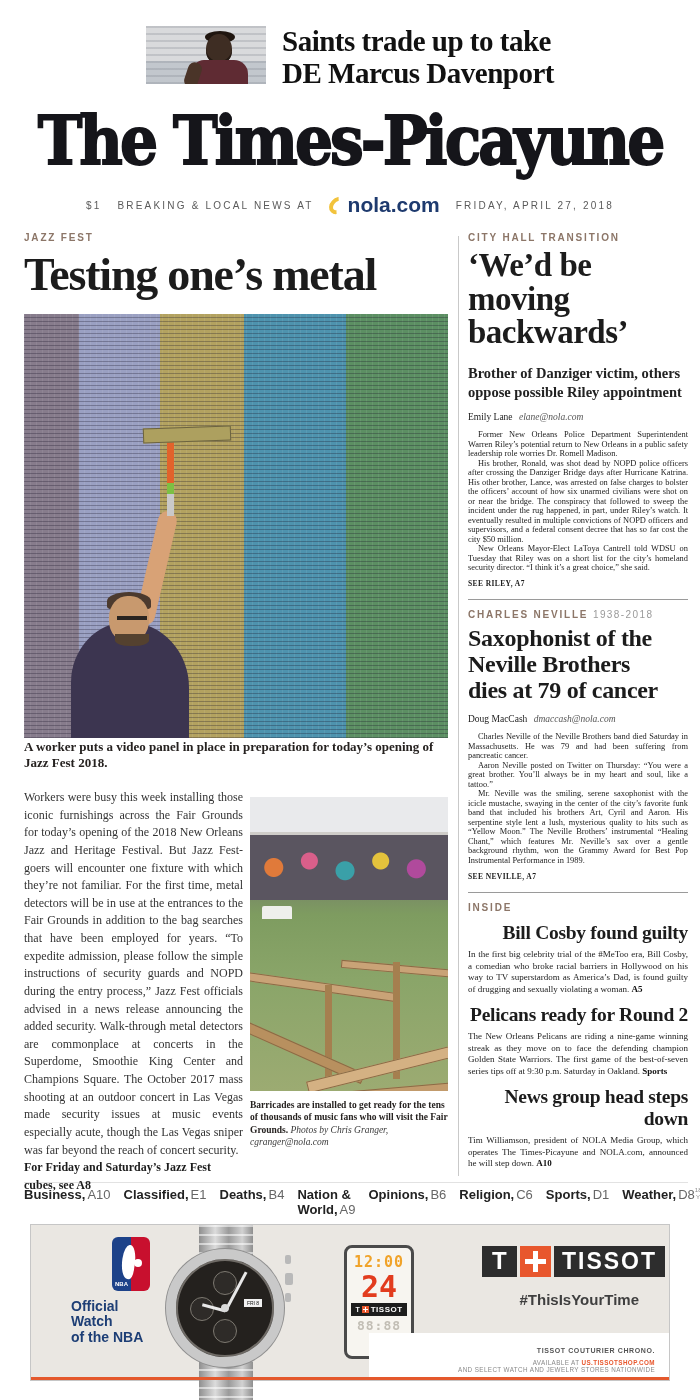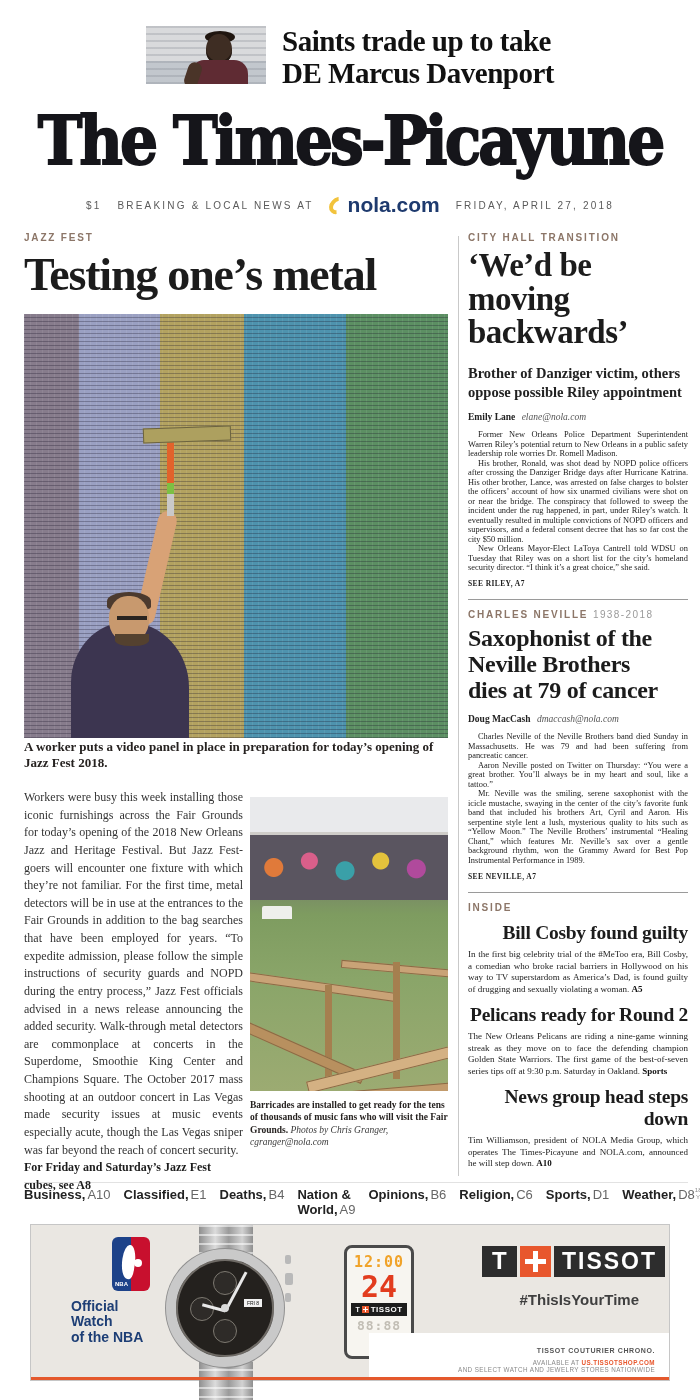--- a/index.html
+++ b/index.html
@@ -93,21 +93,21 @@
 
   .caption2 { position:absolute; top:310px; right:0; width:198px; font-size:9.5px; line-height:1.3; color:#262220; }
   .caption2 .cap-bold { font-weight:bold; }
   .caption2 .cap-credit { font-style:italic; color:#3a3a3a; }
 
   
   .ch-headline { font-weight:bold; font-size:33px; line-height:1.02; letter-spacing:-.5px; margin:6px 0 14px; color:#1c1c1c; }
   .ch-headline span { display:block; }
   .ch-deck { font-weight:bold; font-size:14.5px; line-height:1.32; margin-bottom:10px; color:#222; }
   .byline { font-size:9.5px; margin-bottom:8px; color:#222; }
-  .byline .b-name { font-weight:bold; }
+  .byline .b-name { font-weight:normal; }
   .byline .b-email { font-style:italic; color:#555; margin-left:4px; }
   .rc-body p { font-size:8.4px; line-height:1.13; text-align:justify; text-indent:10px; color:#222; margin:0; }
   .see-line { font-size:7.5px; font-weight:bold; letter-spacing:.4px; margin-top:7px; }
   .rc-rule { border:none; border-top:1px solid #9a9a9a; margin:11px 0 9px; }
   .nv-headline { font-weight:bold; font-size:24px; line-height:1.08; letter-spacing:-.3px; margin:6px 0 10px; color:#1c1c1c; }
   .nv-headline span { display:block; }
 
   .inside-item-title { font-weight:bold; font-size:19.5px; letter-spacing:-.3px; margin:9px 0 5px; color:#1c1c1c;text-align:right; }
   .inside-item-text { font-size:9px; line-height:1.28; text-align:justify; color:#222; margin-bottom:6px; }
   .inside-ref { font-weight:bold; color:#111; }
@@ -288,21 +288,21 @@
     <div class="nv-headline">
       <span>Saxophonist of the</span>
       <span>Neville Brothers</span>
       <span>dies at 79 of cancer</span>
     </div>
     <div class="byline">
       <span class="b-name">Doug MacCash</span>
       <span class="b-email">dmaccash@nola.com</span>
     </div>
     <div class="rc-body">
-      <p>Charles Neville of the Neville Brothers band died Sunday in Massachusetts. He was 79 and had been suffering from pancreatic cancer.</p>
+      <p>Charles Neville of the Neville Brothers band died Saturday in Massachusetts. He was 79 and had been suffering from pancreatic cancer.</p>
       <p>Aaron Neville posted on Twitter on Thursday: “You were a great brother. You’ll always be in my heart and soul, like a tattoo.”</p>
       <p>Mr. Neville was the smiling, serene saxophonist with the icicle mustache, swaying in the center of the city’s favorite funk band that included his brothers Art, Cyril and Aaron. His serpentine style lent a lush, mysterious quality to hits such as “Yellow Moon.” The Neville Brothers’ instrumental “Healing Chant,” which features Mr. Neville’s sax over a gentle background rhythm, won the Grammy Award for Best Pop Instrumental Performance in 1989.</p>
     </div>
     <div class="see-line">SEE NEVILLE, A7</div>
 
     <hr class="rc-rule">
 
     <div class="kicker">INSIDE</div>
 
     <div class="inside-item">

